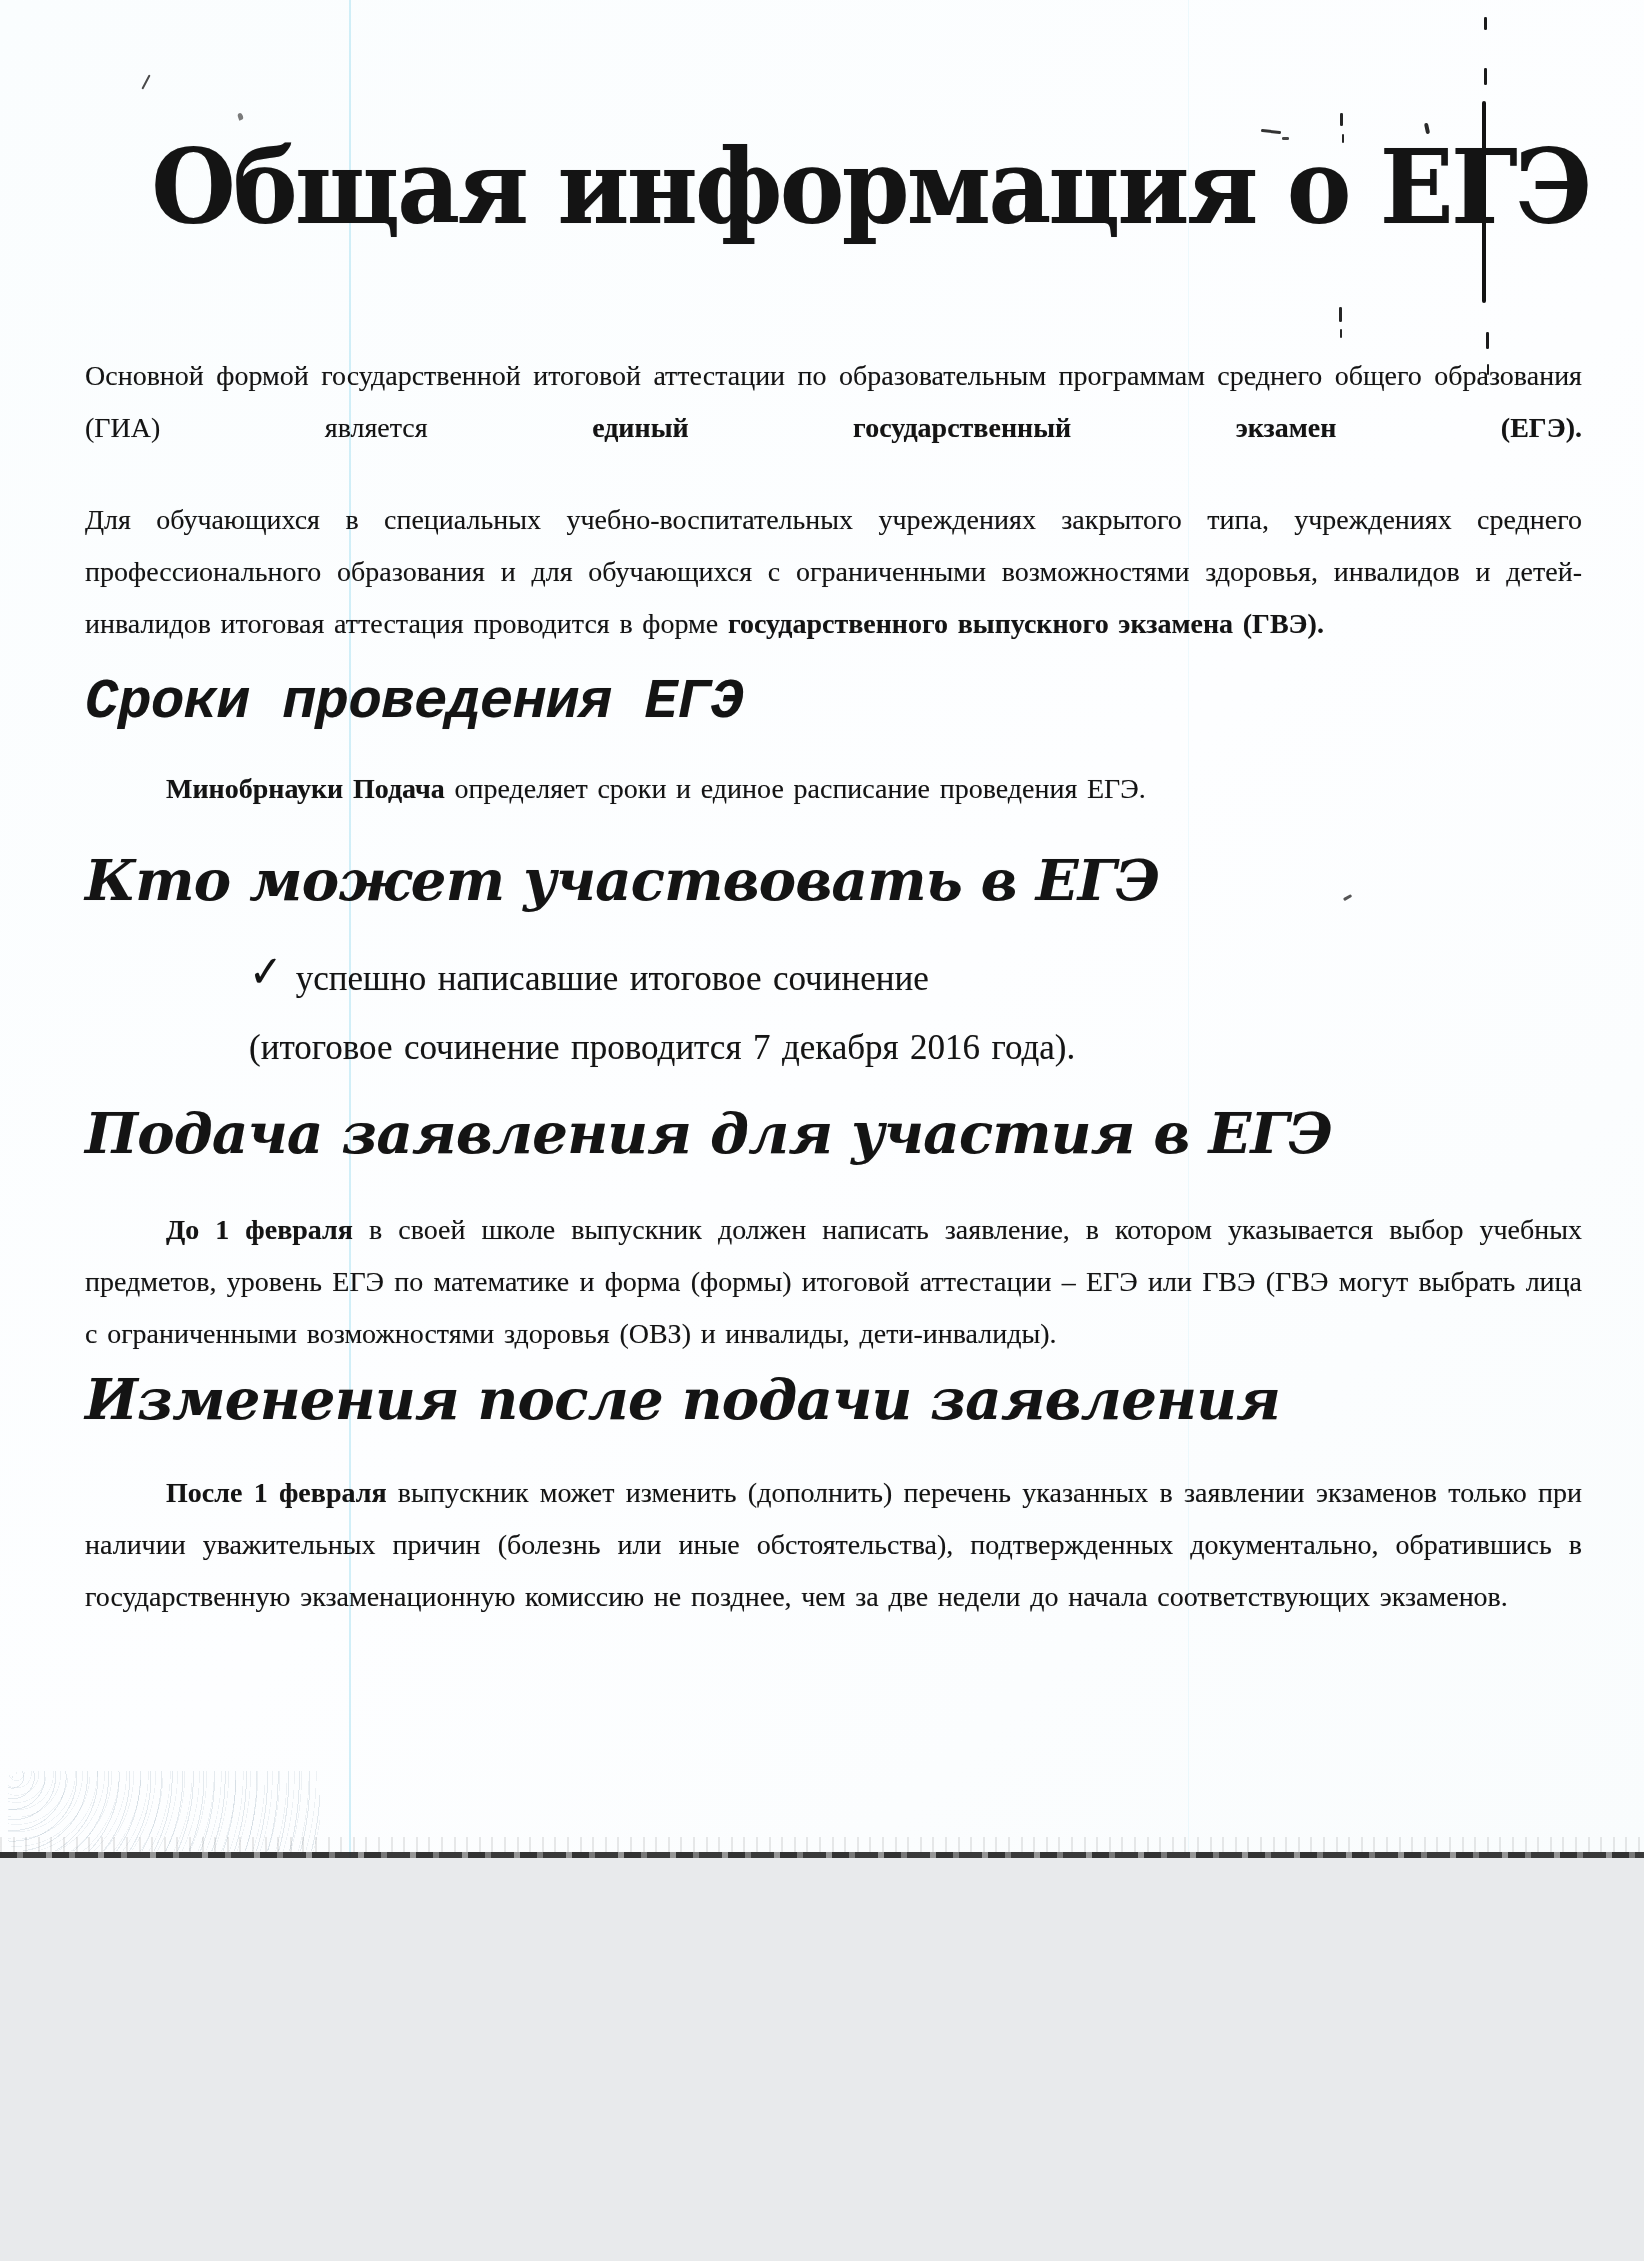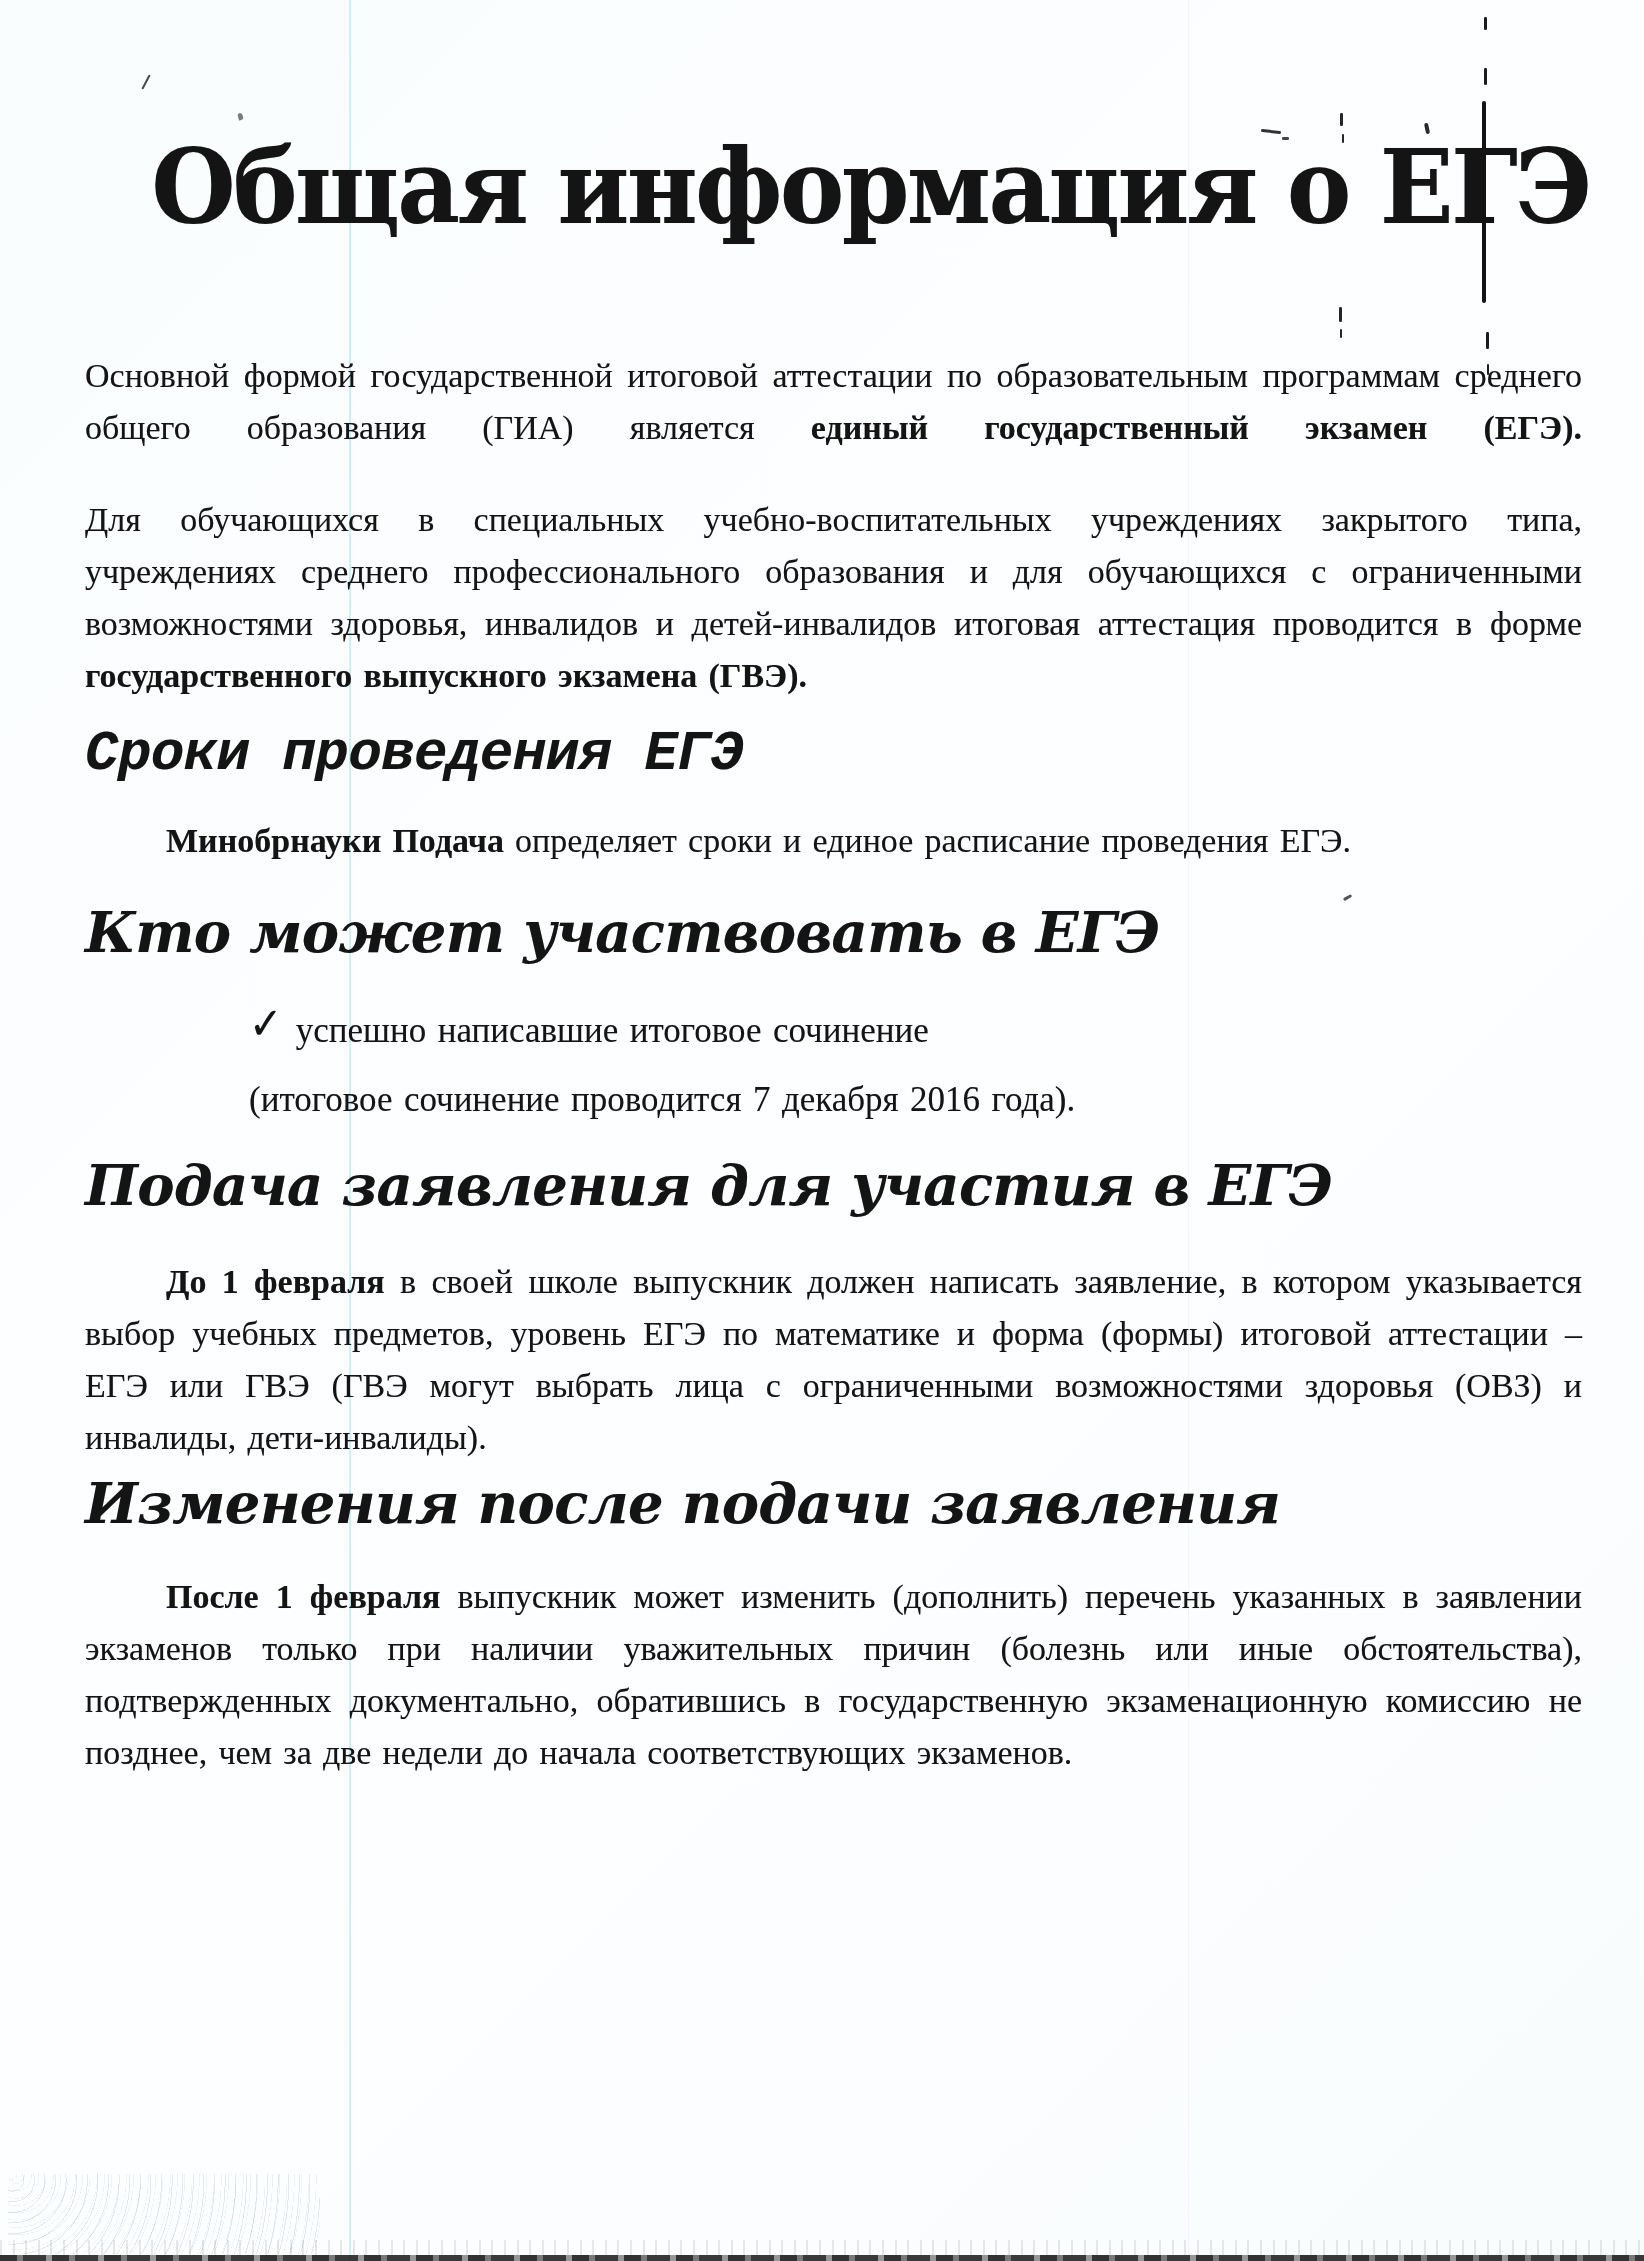--- a/index.html
+++ b/index.html
@@ -3,21 +3,21 @@
 <meta charset="utf-8">
 <style>
   html,body{margin:0;padding:0;}
   body{
     width:1644px;height:2261px;
     background:#e8eaec;
     font-family:"Liberation Serif",serif;
   }
   .page{
     position:relative;
-    width:1644px;height:2261px;
+    width:1644px;height:1858px;
     background:linear-gradient(135deg,#fafdfe 0%,#fdfeff 55%,#f9fcfd 100%);
     overflow:hidden;
     color:#141414;
   }
   .content{
     position:relative;
     padding:0 62px 0 85px;
     text-shadow:0 0 0.7px rgba(15,15,15,.35);
   }
   
@@ -31,21 +31,21 @@
     letter-spacing:-2.7px;
     white-space:nowrap;
   }
   .title-inner{
     display:inline-block;
     transform:translateX(37px) scaleY(1.06);
     transform-origin:center bottom;
   }
   
   .body{
-    font-size:34px;
+    font-size:28px;
     line-height:52px;
     margin:0;
     word-spacing:2.7px;
   }
   .just{text-align:justify;}
   .last-just{text-align-last:justify;}
   .indent{text-indent:81px;}
   .p1{margin-top:98px;}
   .p2{margin-top:40px;}
   .p-timing{margin-top:26.5px;}

